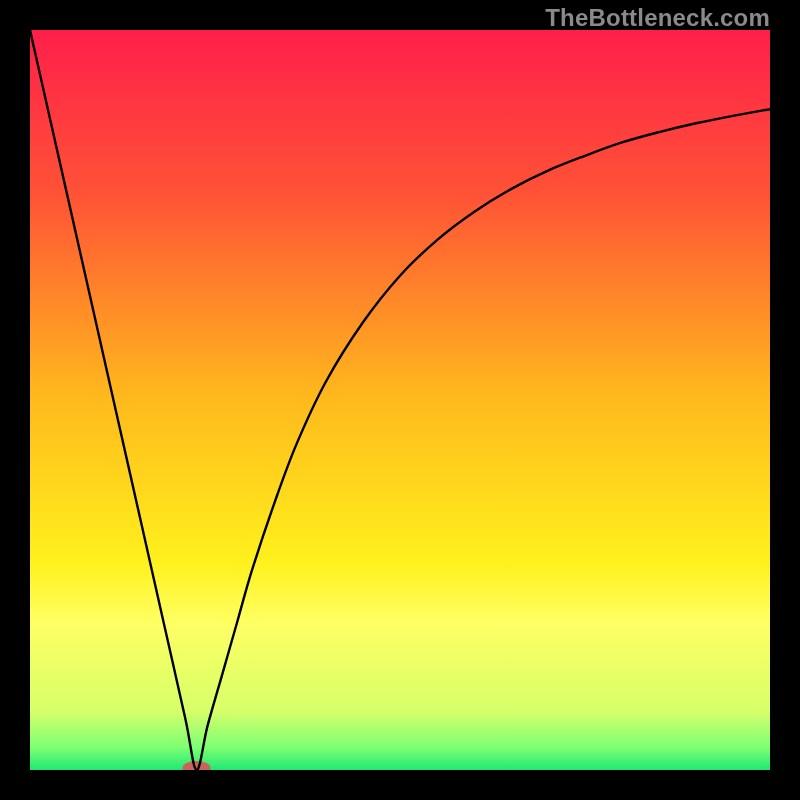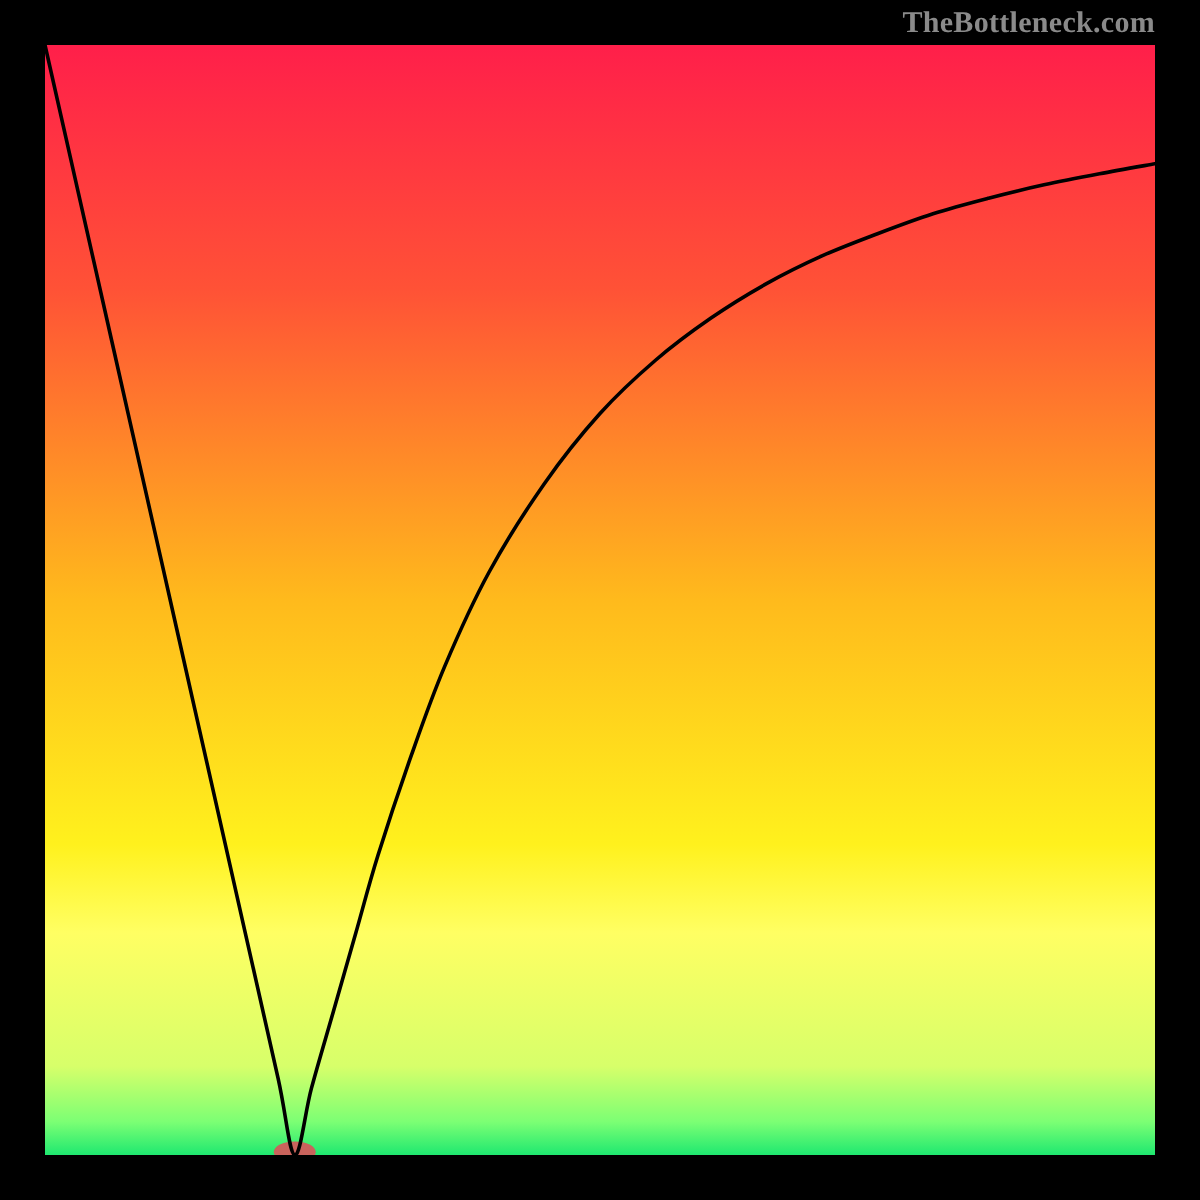--- a/index.html
+++ b/index.html
@@ -14,22 +14,22 @@
     position: absolute;
     left: 30px;
     top: 30px;
     width: 740px;
     height: 740px;
   }
   .attribution {
     position: absolute;
     top: 4px;
     right: 30px;
-    font-family: Liberation Serif, serif;
-    font-size: 20px;
+    font-family: Liberation Sans, sans-serif;
+    font-size: 24px;
     font-weight: bold;
     color: #8a8a8a;
     letter-spacing: 0.2px;
     text-align: center;
   }
   svg { display: block; }
 </style>
 </head>
 <body>
 

